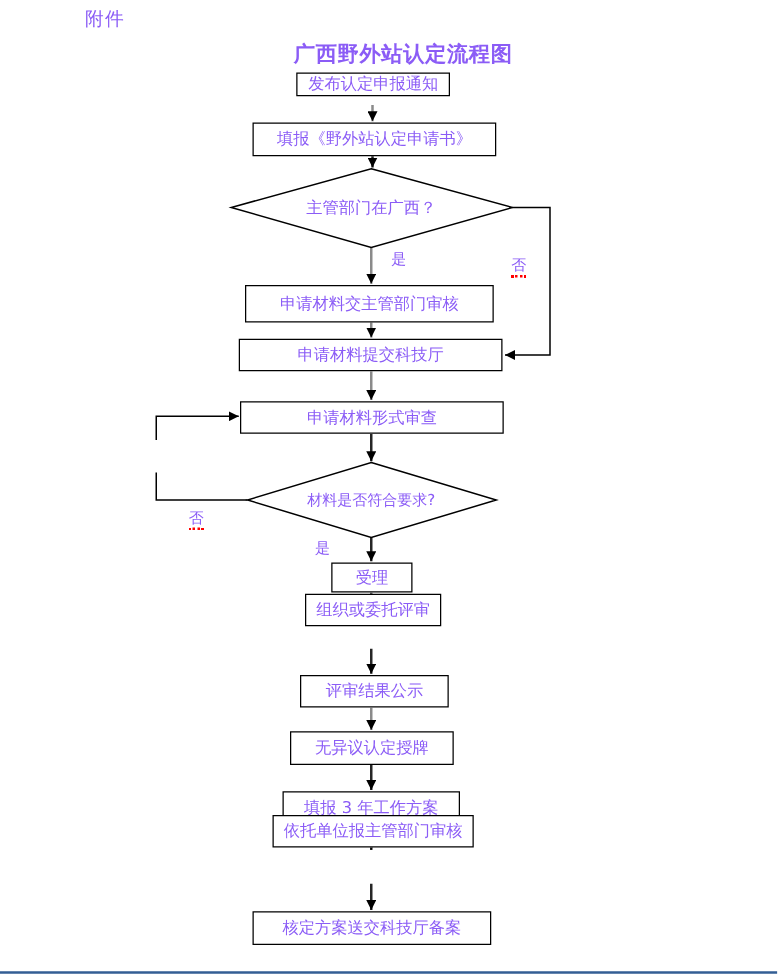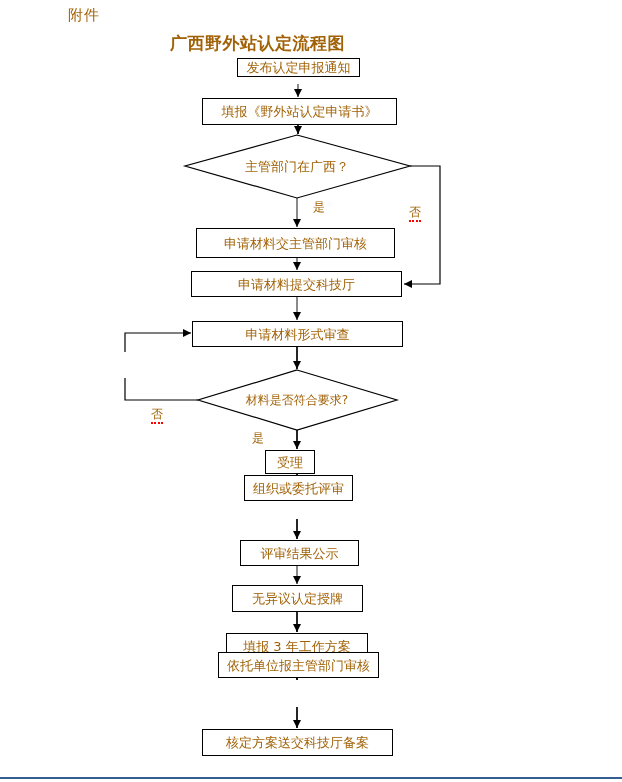--- a/index.html
+++ b/index.html
@@ -2,33 +2,33 @@
 <html><head>
 <meta charset="utf-8">
 <style>
   html, body { margin: 0; padding: 0; background: #fff; }
   .page {
     position: relative;
     width: 622px;
     height: 782px;
     background: #ffffff;
     font-family: "DejaVu Sans", "Liberation Sans", sans-serif;
-    color: #a16207;
+    color: #8b5cf6;
     overflow: hidden;
   }
   .attachment {
     position: absolute;
     left: 68px; top: 6px;
     font-size: 15px;
     letter-spacing: 1px;
   }
   .title {
     position: absolute;
     left: 170px; top: 32px; width: 240px;
-    text-align: left;
+    text-align: right;
     font-size: 17px;
     font-weight: bold;
     letter-spacing: 0.5px;
     white-space: nowrap;
   }
   .layer { position: absolute; left: 0; top: 0; }
   .node {
     position: absolute;
     box-sizing: border-box;
     border: 1px solid #000;
@@ -99,21 +99,21 @@
 
     <polygon points="297,135 410,166 297,198 185,166" fill="#fff" stroke="#000" stroke-width="1.2"></polygon>
     <polygon points="297,370 397,400 297,430 198,400" fill="#fff" stroke="#000" stroke-width="1.2"></polygon>
   </svg>
 
   <div class="node" style="left:237px;top:58px;width:123px;height:19px">发布认定申报通知</div>
   <div class="node" style="left:202px;top:98px;width:195px;height:27px">填报《野外站认定申请书》</div>
   <div class="node" style="left:196px;top:228px;width:199px;height:30px">申请材料交主管部门审核</div>
   <div class="node" style="left:192px;top:321px;width:211px;height:26px">申请材料形式审查</div>
   <div class="node" style="left:191px;top:271px;width:211px;height:26px">申请材料提交科技厅</div>
-  <div class="node" style="left:265px;top:450px;width:50px;height:24px">受理</div>
+  <div class="node" style="left:265px;top:450px;width:65px;height:24px">受理</div>
   <div class="node" style="left:244px;top:475px;width:109px;height:26px">组织或委托评审</div>
   <div class="node" style="left:240px;top:540px;width:119px;height:26px">评审结果公示</div>
   <div class="node" style="left:232px;top:585px;width:131px;height:27px">无异议认定授牌</div>
   <div class="node" style="left:226px;top:633px;width:142px;height:26px">填报 3 年工作方案</div>
   <div class="node" style="left:218px;top:652px;width:161px;height:26px">依托单位报主管部门审核</div>
   <div class="node" style="left:202px;top:729px;width:191px;height:27px">核定方案送交科技厅备案</div>
 
   <div class="dtext" style="left:197px;top:160px;width:200px">主管部门在广西？</div>
   <div class="dtext small" style="left:197px;top:394px;width:200px">材料是否符合要求?</div>
 

